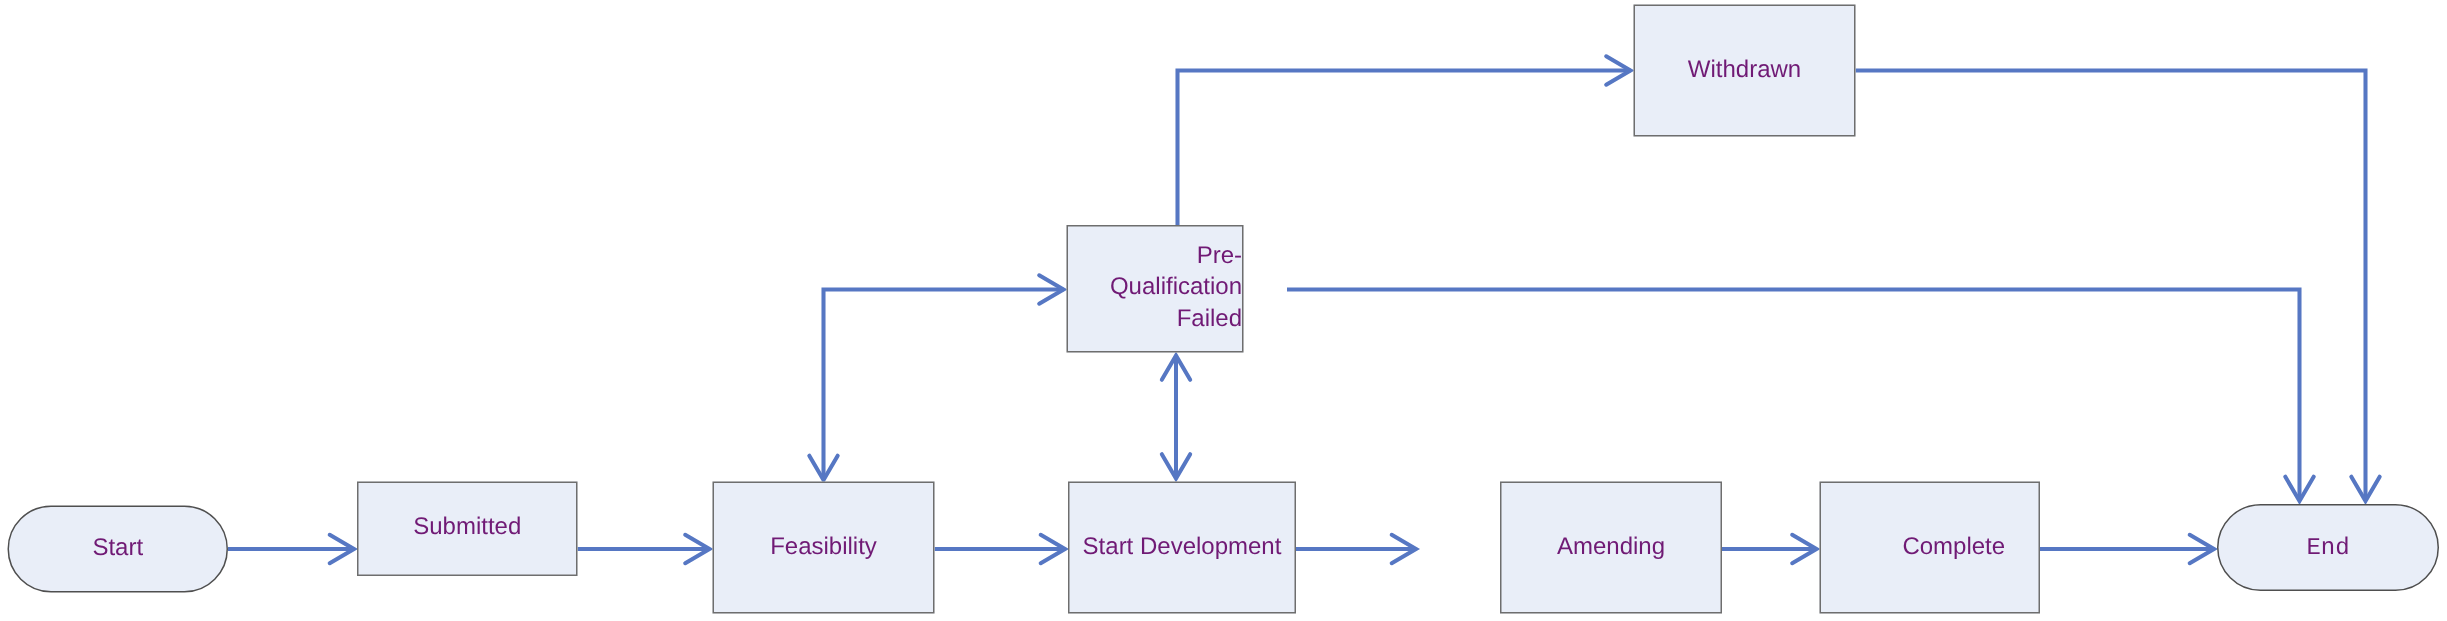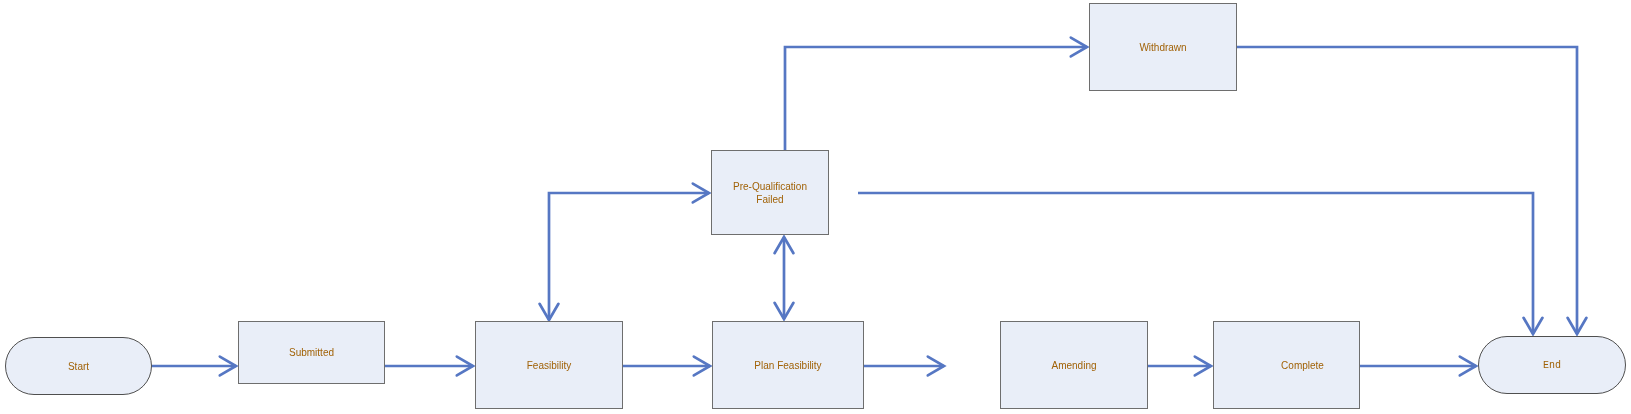--- a/index.html
+++ b/index.html
@@ -15,24 +15,24 @@
     position: absolute;
     left: 0; top: 0;
     width: 1631px; height: 414px;
   }
   .node {
     position: absolute;
     box-sizing: border-box;
     display: flex;
     align-items: center;
     justify-content: center;
-    text-align: center;
-    font-size: 10px;
+    text-align: right;
+    font-size: 16px;
     line-height: 1.3;
-    color: #a16207;
+    color: #701a75;
     white-space: pre-line;
   }
   .node.process {
     background: #e9eef8;
     border: 1.5px solid #6e6e6e;
   }
   .node.terminator {
     background: #e9eef8;
     border: 1.5px solid #4f4f4f;
   }
@@ -65,21 +65,21 @@
         <polyline points="784,237 784,319" class="edge" stroke="#5677c3" stroke-width="2.7" marker-end="url(#arrowEnd)" marker-start="url(#arrowStart)"></polyline>
         <polyline points="785,150 785,47 1087,47" class="edge" stroke="#5677c3" stroke-width="2.7" marker-end="url(#arrowEnd)"></polyline>
         <polyline points="1237,47 1577,47 1577,334" class="edge" stroke="#5677c3" stroke-width="2.7" marker-end="url(#arrowEnd)"></polyline>
         <polyline points="858,193 1533,193 1533,334" class="edge" stroke="#5677c3" stroke-width="2.7" marker-end="url(#arrowEnd)"></polyline>
       </g>
   </svg>
   <div id="node-layer">
       <div class="node terminator" style="left: 5px; top: 337px; width: 147px; height: 58px; border-radius: 29px;"><span>Start</span></div>
       <div class="node process" style="left: 238px; top: 321px; width: 147px; height: 63px;"><span>Submitted</span></div>
       <div class="node process" style="left: 475px; top: 321px; width: 148px; height: 88px;"><span>Feasibility</span></div>
-      <div class="node process" style="left: 712px; top: 321px; width: 152px; height: 88px;"><span>Plan Feasibility</span></div>
+      <div class="node process" style="left: 712px; top: 321px; width: 152px; height: 88px;"><span>Start Development</span></div>
       <div class="node process" style="left: 1000px; top: 321px; width: 148px; height: 88px;"><span>Amending</span></div>
       <div class="node process" style="left: 1213px; top: 321px; width: 147px; height: 88px; padding-left: 32px;"><span>Complete</span></div>
       <div class="node terminator" style="left: 1478px; top: 336px; width: 148px; height: 58px; border-radius: 29px; font-family: Liberation Mono, monospace;"><span>End</span></div>
       <div class="node process" style="left: 711px; top: 150px; width: 118px; height: 85px;"><span>Pre-Qualification
 Failed</span></div>
       <div class="node process" style="left: 1089px; top: 3px; width: 148px; height: 88px;"><span>Withdrawn</span></div>
     </div>
 </div>
 
 </body></html>

